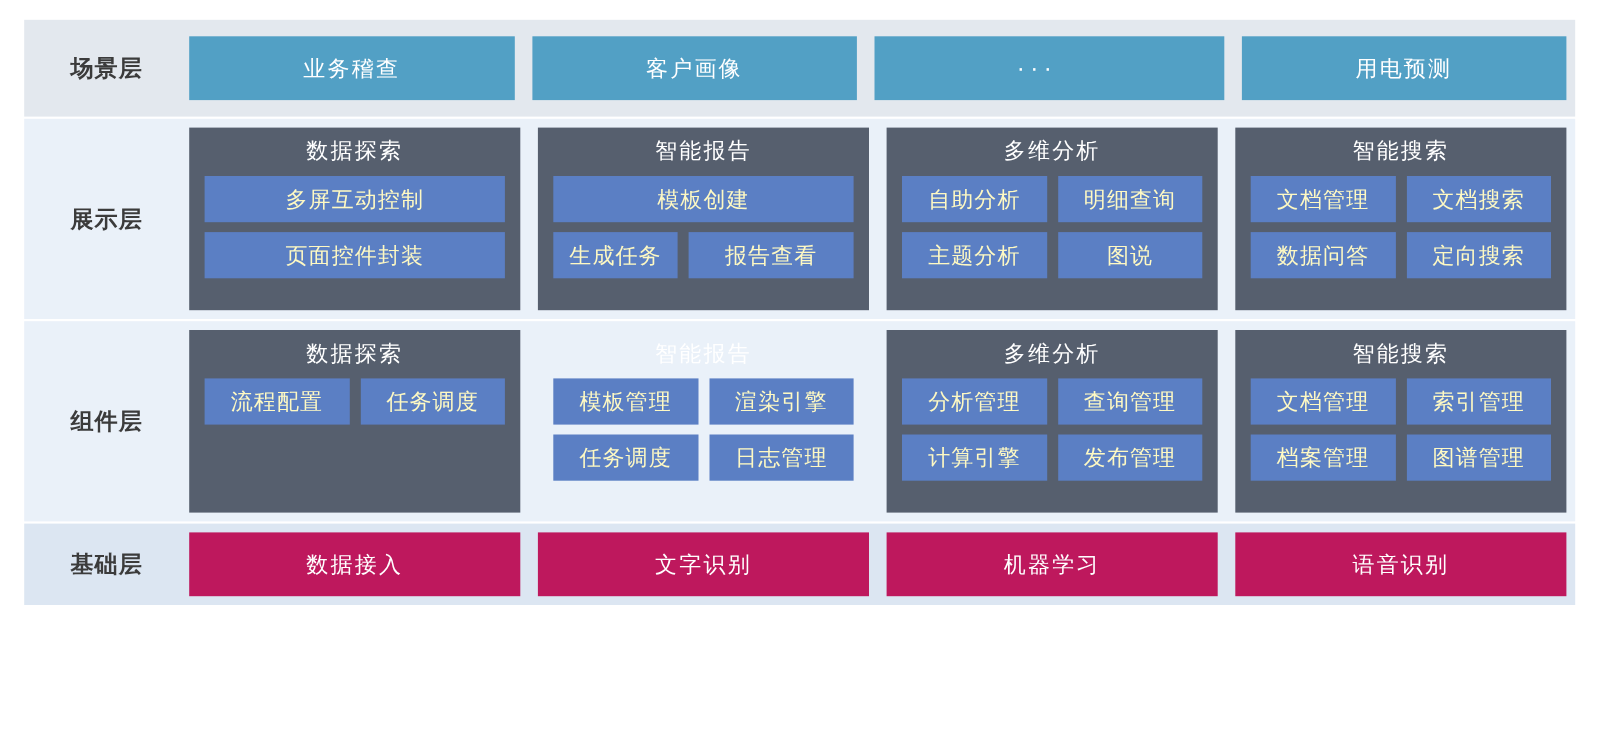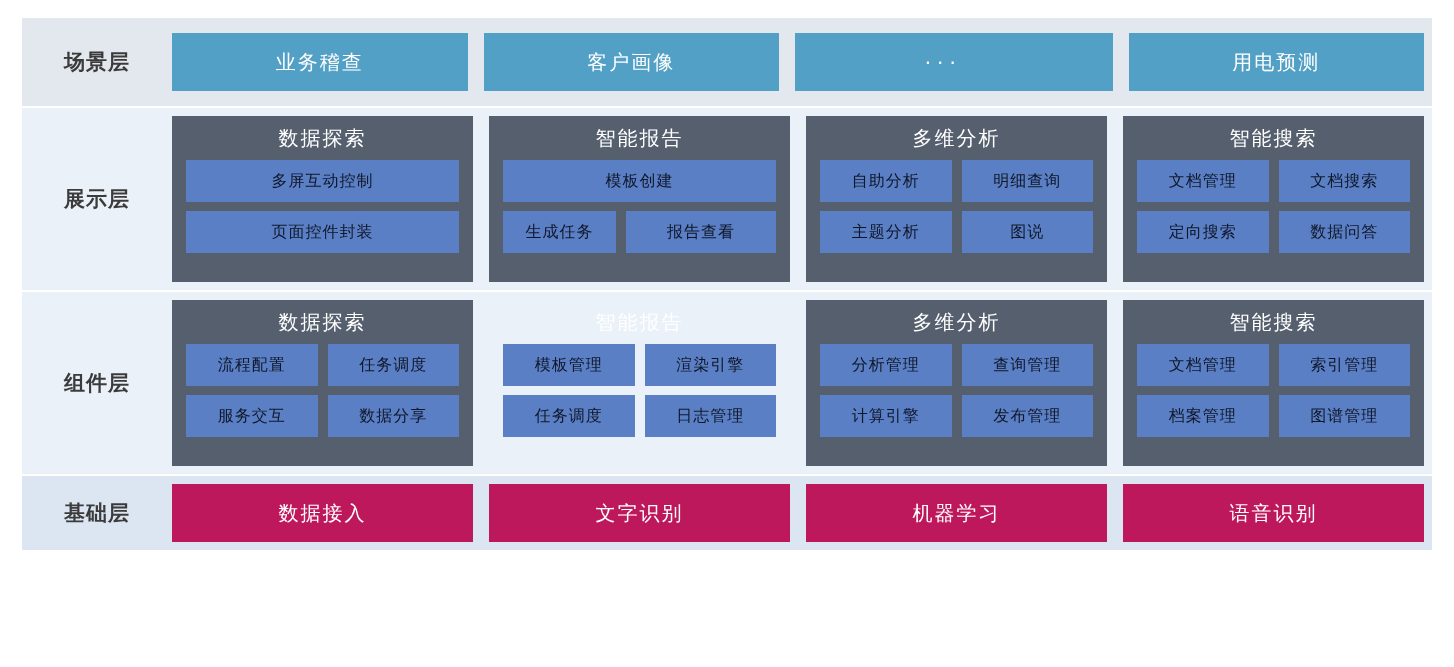--- a/index.html
+++ b/index.html
@@ -113,25 +113,25 @@
   }
   .card-row {
     display: flex;
     gap: 10px;
     width: 100%;
     height: 42px;
   }
   .sub-tile {
     flex: 1 1 0;
     background: #5b7fc4;
-    color: #0f172a;
-    display: flex;
-    align-items: center;
-    justify-content: center;
-    font-size: 16px;
+    color: #fef9c3;
+    display: flex;
+    align-items: center;
+    justify-content: center;
+    font-size: 20px;
     letter-spacing: 1px;
     white-space: nowrap;
   }
   .sub-tile.w-narrow { flex: 0.86 1 0; }
   .sub-tile.w-wide   { flex: 1.14 1 0; }
 
   
   .base-tile {
     flex: 1 1 0;
     height: 58px;
@@ -199,40 +199,36 @@
           </div>
         </div>
         <div class="card">
           <div class="card-title">智能搜索</div>
           <div class="card-rows">
             <div class="card-row">
               <div class="sub-tile">文档管理</div>
               <div class="sub-tile">文档搜索</div>
             </div>
             <div class="card-row">
+              <div class="sub-tile">数据问答</div>
               <div class="sub-tile">定向搜索</div>
-              <div class="sub-tile">数据问答</div>
             </div>
           </div>
         </div>
       </div>
     </div>
     <div class="band band-comp">
       <div class="band-label">组件层</div>
       <div class="band-body">
         <div class="card">
           <div class="card-title">数据探索</div>
           <div class="card-rows">
             <div class="card-row">
               <div class="sub-tile">流程配置</div>
               <div class="sub-tile">任务调度</div>
-            </div>
-            <div class="card-row">
-              <div class="sub-tile">服务交互</div>
-              <div class="sub-tile">数据分享</div>
             </div>
           </div>
         </div>
         <div class="card ghost">
           <div class="card-title">智能报告</div>
           <div class="card-rows">
             <div class="card-row">
               <div class="sub-tile">模板管理</div>
               <div class="sub-tile">渲染引擎</div>
             </div>

